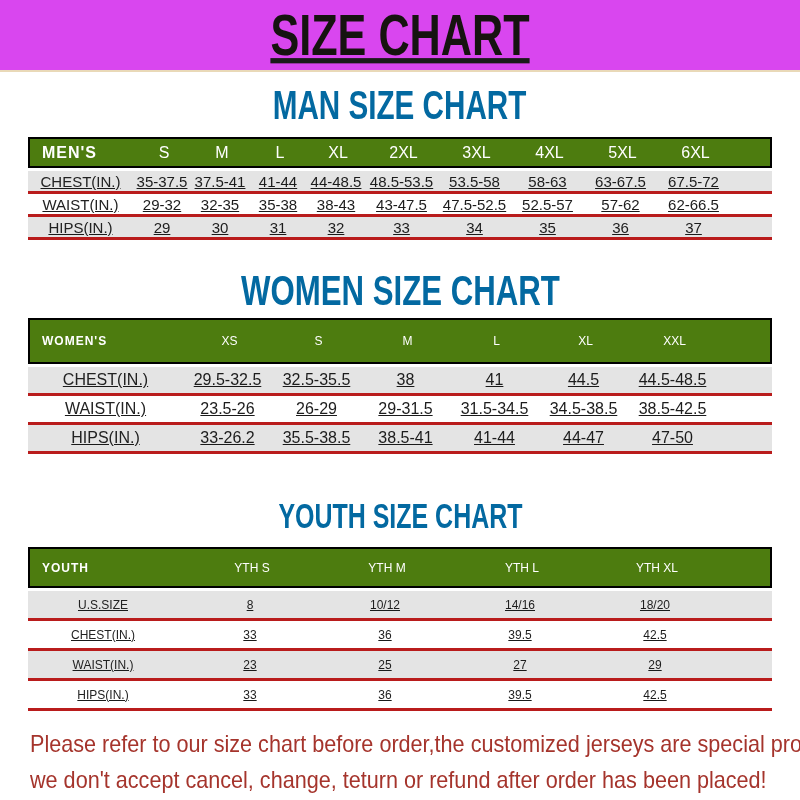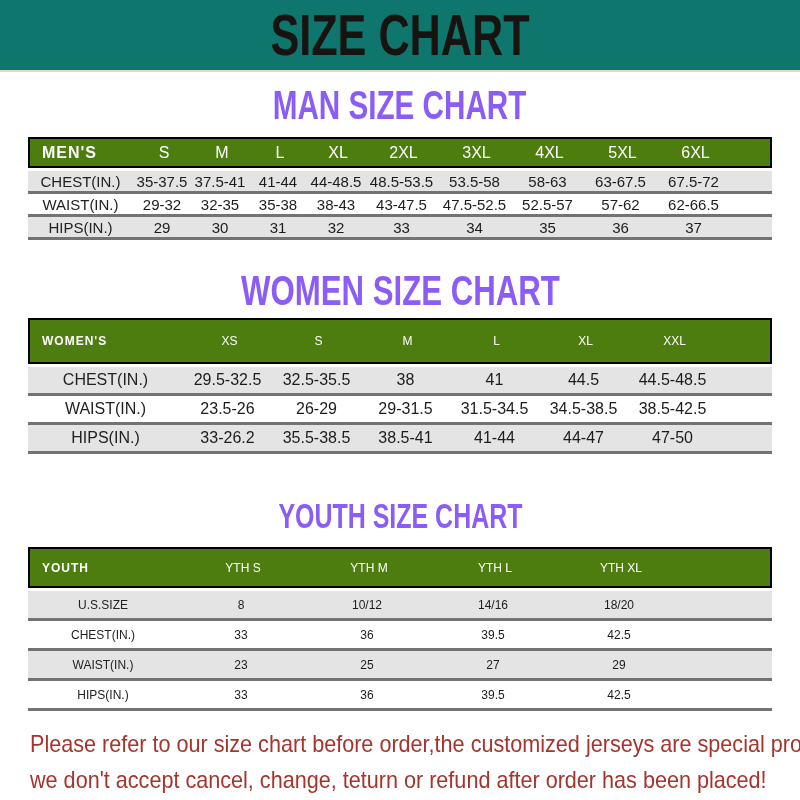--- a/index.html
+++ b/index.html
@@ -3,61 +3,61 @@
 <meta charset="utf-8">
 <style>
   html,body{margin:0;padding:0;background:#fff;}
   .page{
     position:relative;width:800px;height:800px;background:#fff;overflow:hidden;
     font-family:"Liberation Sans", sans-serif;color:#1a1a1a;
   }
   
   .banner{
     position:absolute;top:0;left:0;width:800px;height:70px;
-    background:#0f766e;border-bottom:2px solid #e9d9b8;
-    display:flex;align-items:center;justify-content:center;
+    background:#d946ef;border-bottom:2px solid #e9d9b8;
+    display:flex;align-items:center;justify-content:center;text-decoration:underline;
   }
   .banner-title{
     font-size:54px;font-weight:900;color:#161310;letter-spacing:0px;
     transform:scaleX(0.80) scaleY(1.05);transform-origin:50% 50%;white-space:nowrap;
   }
   
   .sec-heading{
     position:absolute;left:0;width:800px;text-align:center;
-    font-weight:900;color:#8b5cf6;white-space:nowrap;
+    font-weight:900;color:#0369a1;white-space:nowrap;
   }
   .sec-heading .cond{display:inline-block;transform:scaleX(0.78) scaleY(1.08);transform-origin:50% 50%;}
   .h-man{top:84px;font-size:38px;}
   .h-women{top:268px;font-size:40px;}
   .h-youth{top:498px;font-size:32px;}
   
   .table{position:absolute;left:28px;width:744px;}
   .t-men{top:137px;}
   .t-women{top:318px;}
   .t-youth{top:547px;}
   .thead{
     background:#4d7c0f;border:2px solid #000;box-sizing:border-box;
     color:#fff;margin-bottom:3px;
   }
   .t-men .thead{height:31px;}
   .t-women .thead{height:46px;}
   .t-youth .thead{height:41px;}
   .grid{display:grid;align-items:center;}
   .men-cols{grid-template-columns:105px 58px 58px 58px 58px 73px 73px 73px 73px 73px 1fr;}
   .women-cols{grid-template-columns:155px 89px 89px 89px 89px 89px 89px 1fr;}
-  .youth-cols{grid-template-columns:150px 126px 126px 126px 126px 1fr;}
+  .youth-cols{grid-template-columns:150px 126px 126px 126px 126px 1fr;gap:9px;}
   .th,.td{text-align:center;white-space:nowrap;overflow:visible;}
   .thead .label{
     text-align:left;padding-left:12px;font-weight:800;letter-spacing:1px;
   }
   .t-men .thead .label{font-size:21px;}
   .t-women .thead .label,.t-youth .thead .label{font-size:23px;}
   .t-men .thead .th{font-size:16px;}
   .t-women .thead .th,.t-youth .thead .th{font-size:12px;}
-  .tr{border-bottom:3px solid #737373;box-sizing:border-box;}
+  .tr{border-bottom:3px solid #b91c1c;box-sizing:border-box;text-decoration:underline;}
   .t-men .tr{height:23px;font-size:15px;}
   .t-women .tr{height:29px;font-size:16px;}
   .t-youth .tr{height:30px;font-size:12px;}
   .tr.shade{background:#E4E4E4;}
   .tr .label{color:#222;}
   .td{color:#1c1c1c;}
   
   .footer{
     position:absolute;left:30px;top:726px;width:770px;
     color:#A5342C;font-size:24px;line-height:36px;font-weight:400;

